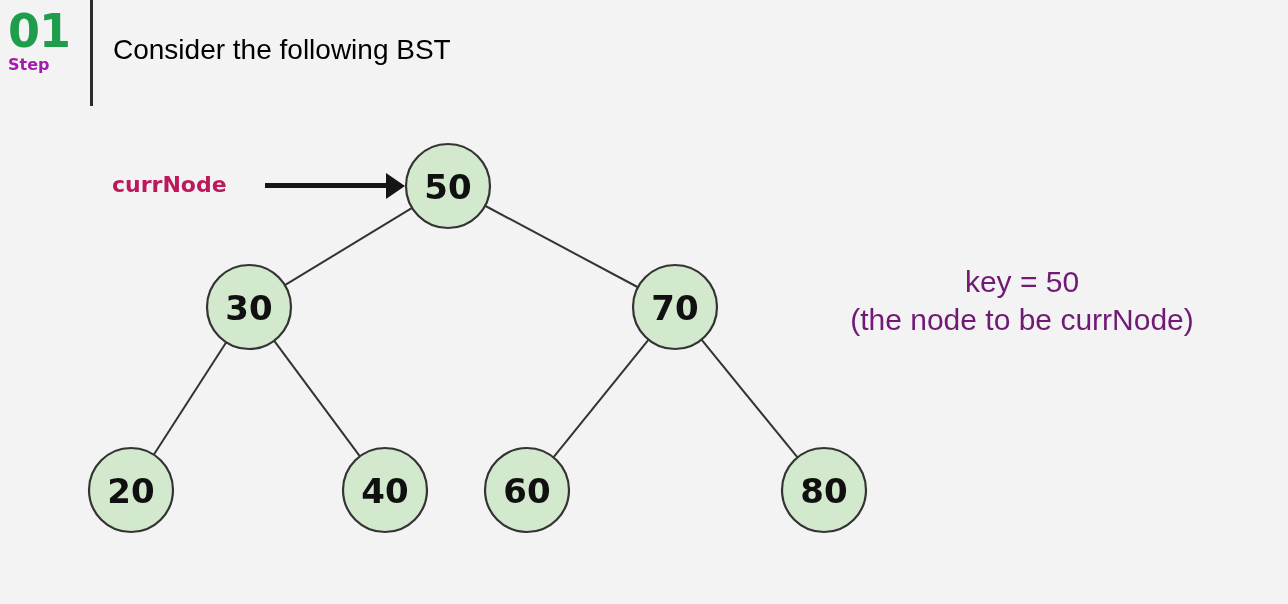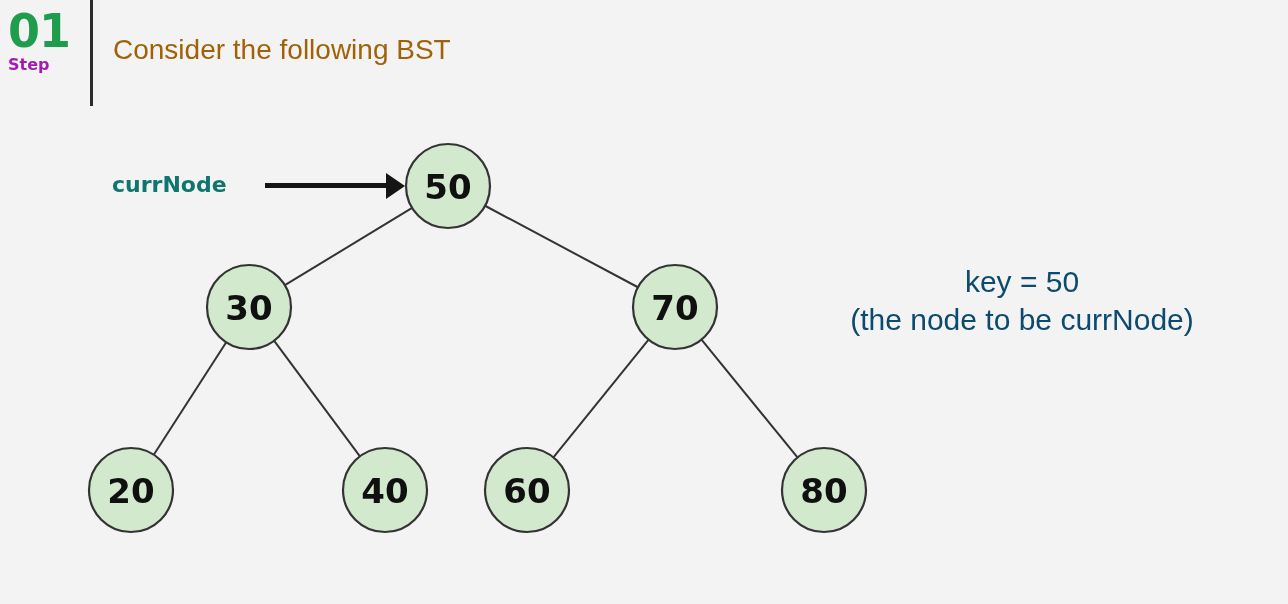--- a/index.html
+++ b/index.html
@@ -50,21 +50,21 @@
     top: 0px;
     width: 3px;
     height: 106px;
     background: #2b2b2b;
   }
   .header-title {
     position: absolute;
     left: 113px;
     top: 34px;
     font-size: 28px;
-    color: #a16207;
+    color: #000000;
     white-space: nowrap;
   }
 
   
   #tree-svg {
     position: absolute;
     left: 0;
     top: 0;
     width: 1288px;
     height: 604px;
@@ -88,21 +88,21 @@
     dominant-baseline: central;
   }
 
   
   .curr-label {
     position: absolute;
     left: 112px;
     top: 172px;
     font-size: 22px;
     font-weight: bold;
-    color: #0f766e;
+    color: #be185d;
     white-space: nowrap;
     font-family: "DejaVu Sans", sans-serif;
   }
   .arrow-shaft {
     position: absolute;
     left: 265px;
     top: 183px;
     width: 124px;
     height: 5px;
     background: #151515;
@@ -119,21 +119,21 @@
   }
 
   
   .key-note {
     position: absolute;
     left: 812px;
     top: 263px;
     width: 420px;
     text-align: center;
     font-size: 30px;
-    color: #0c4a6e;
+    color: #701a75;
     line-height: 1.27;
     white-space: nowrap;
   }
 </style>
 </head>
 <body>
 
 <div id="canvas">
 
   <div class="step-badge">

